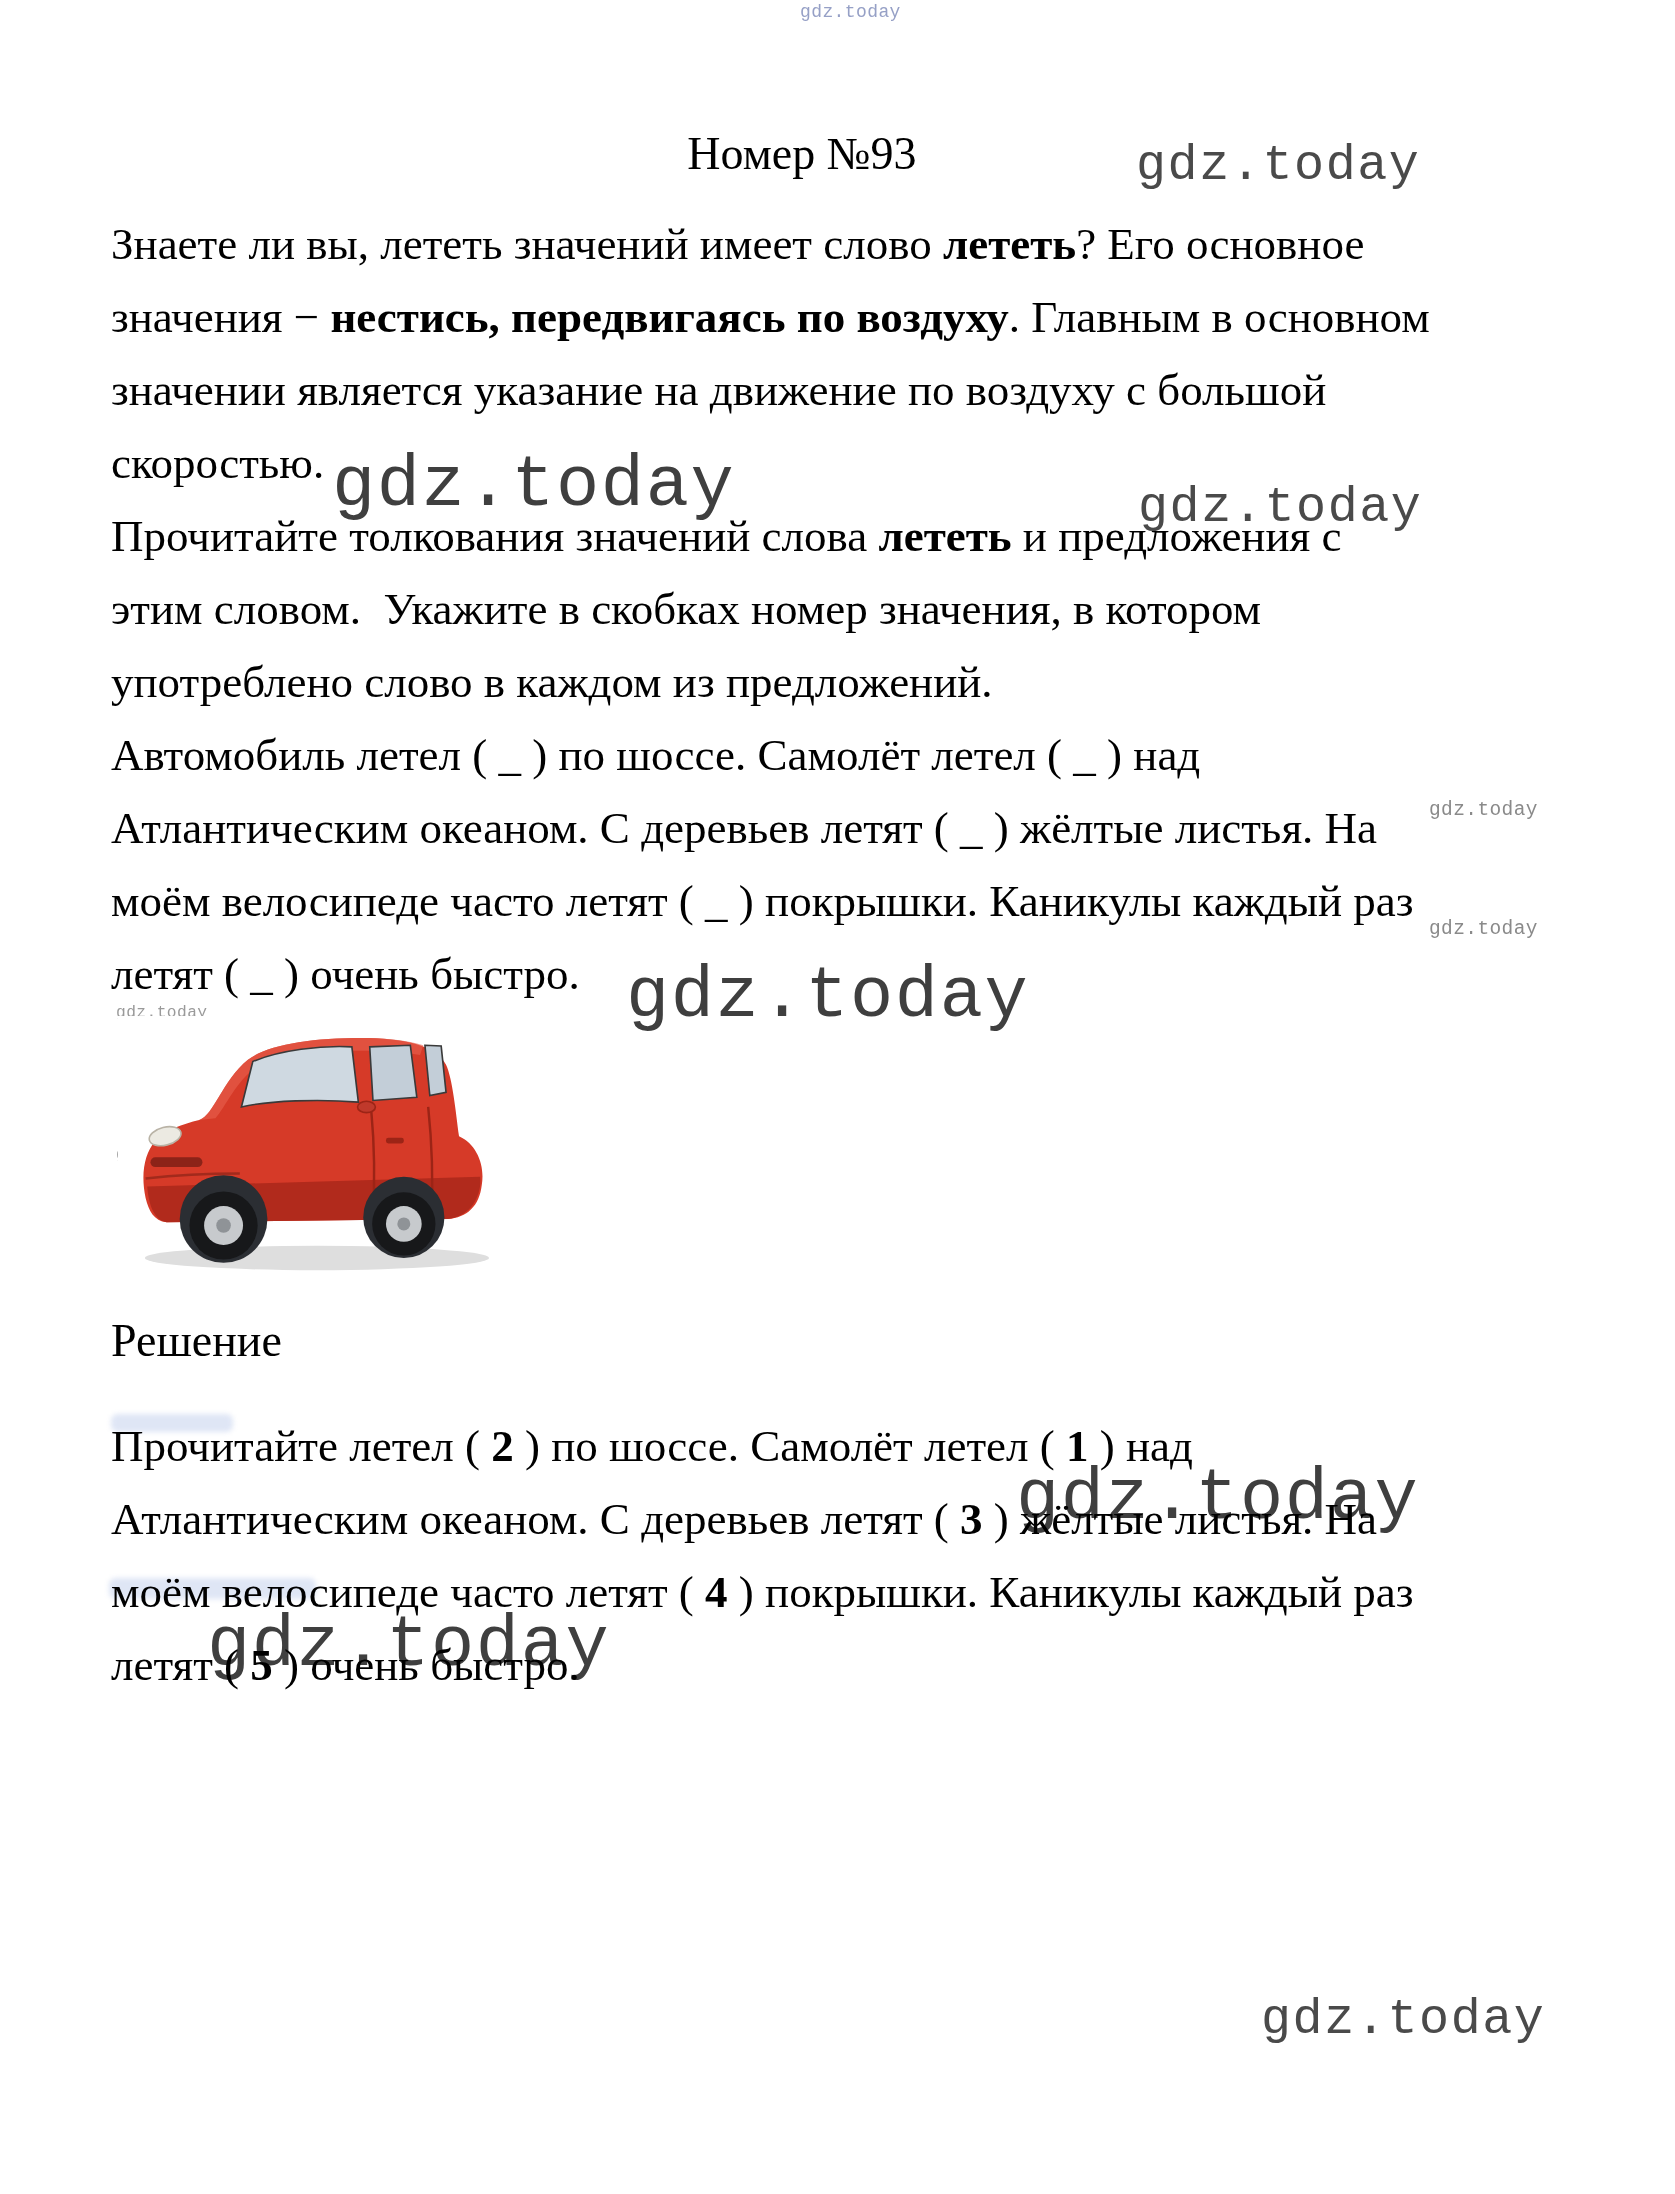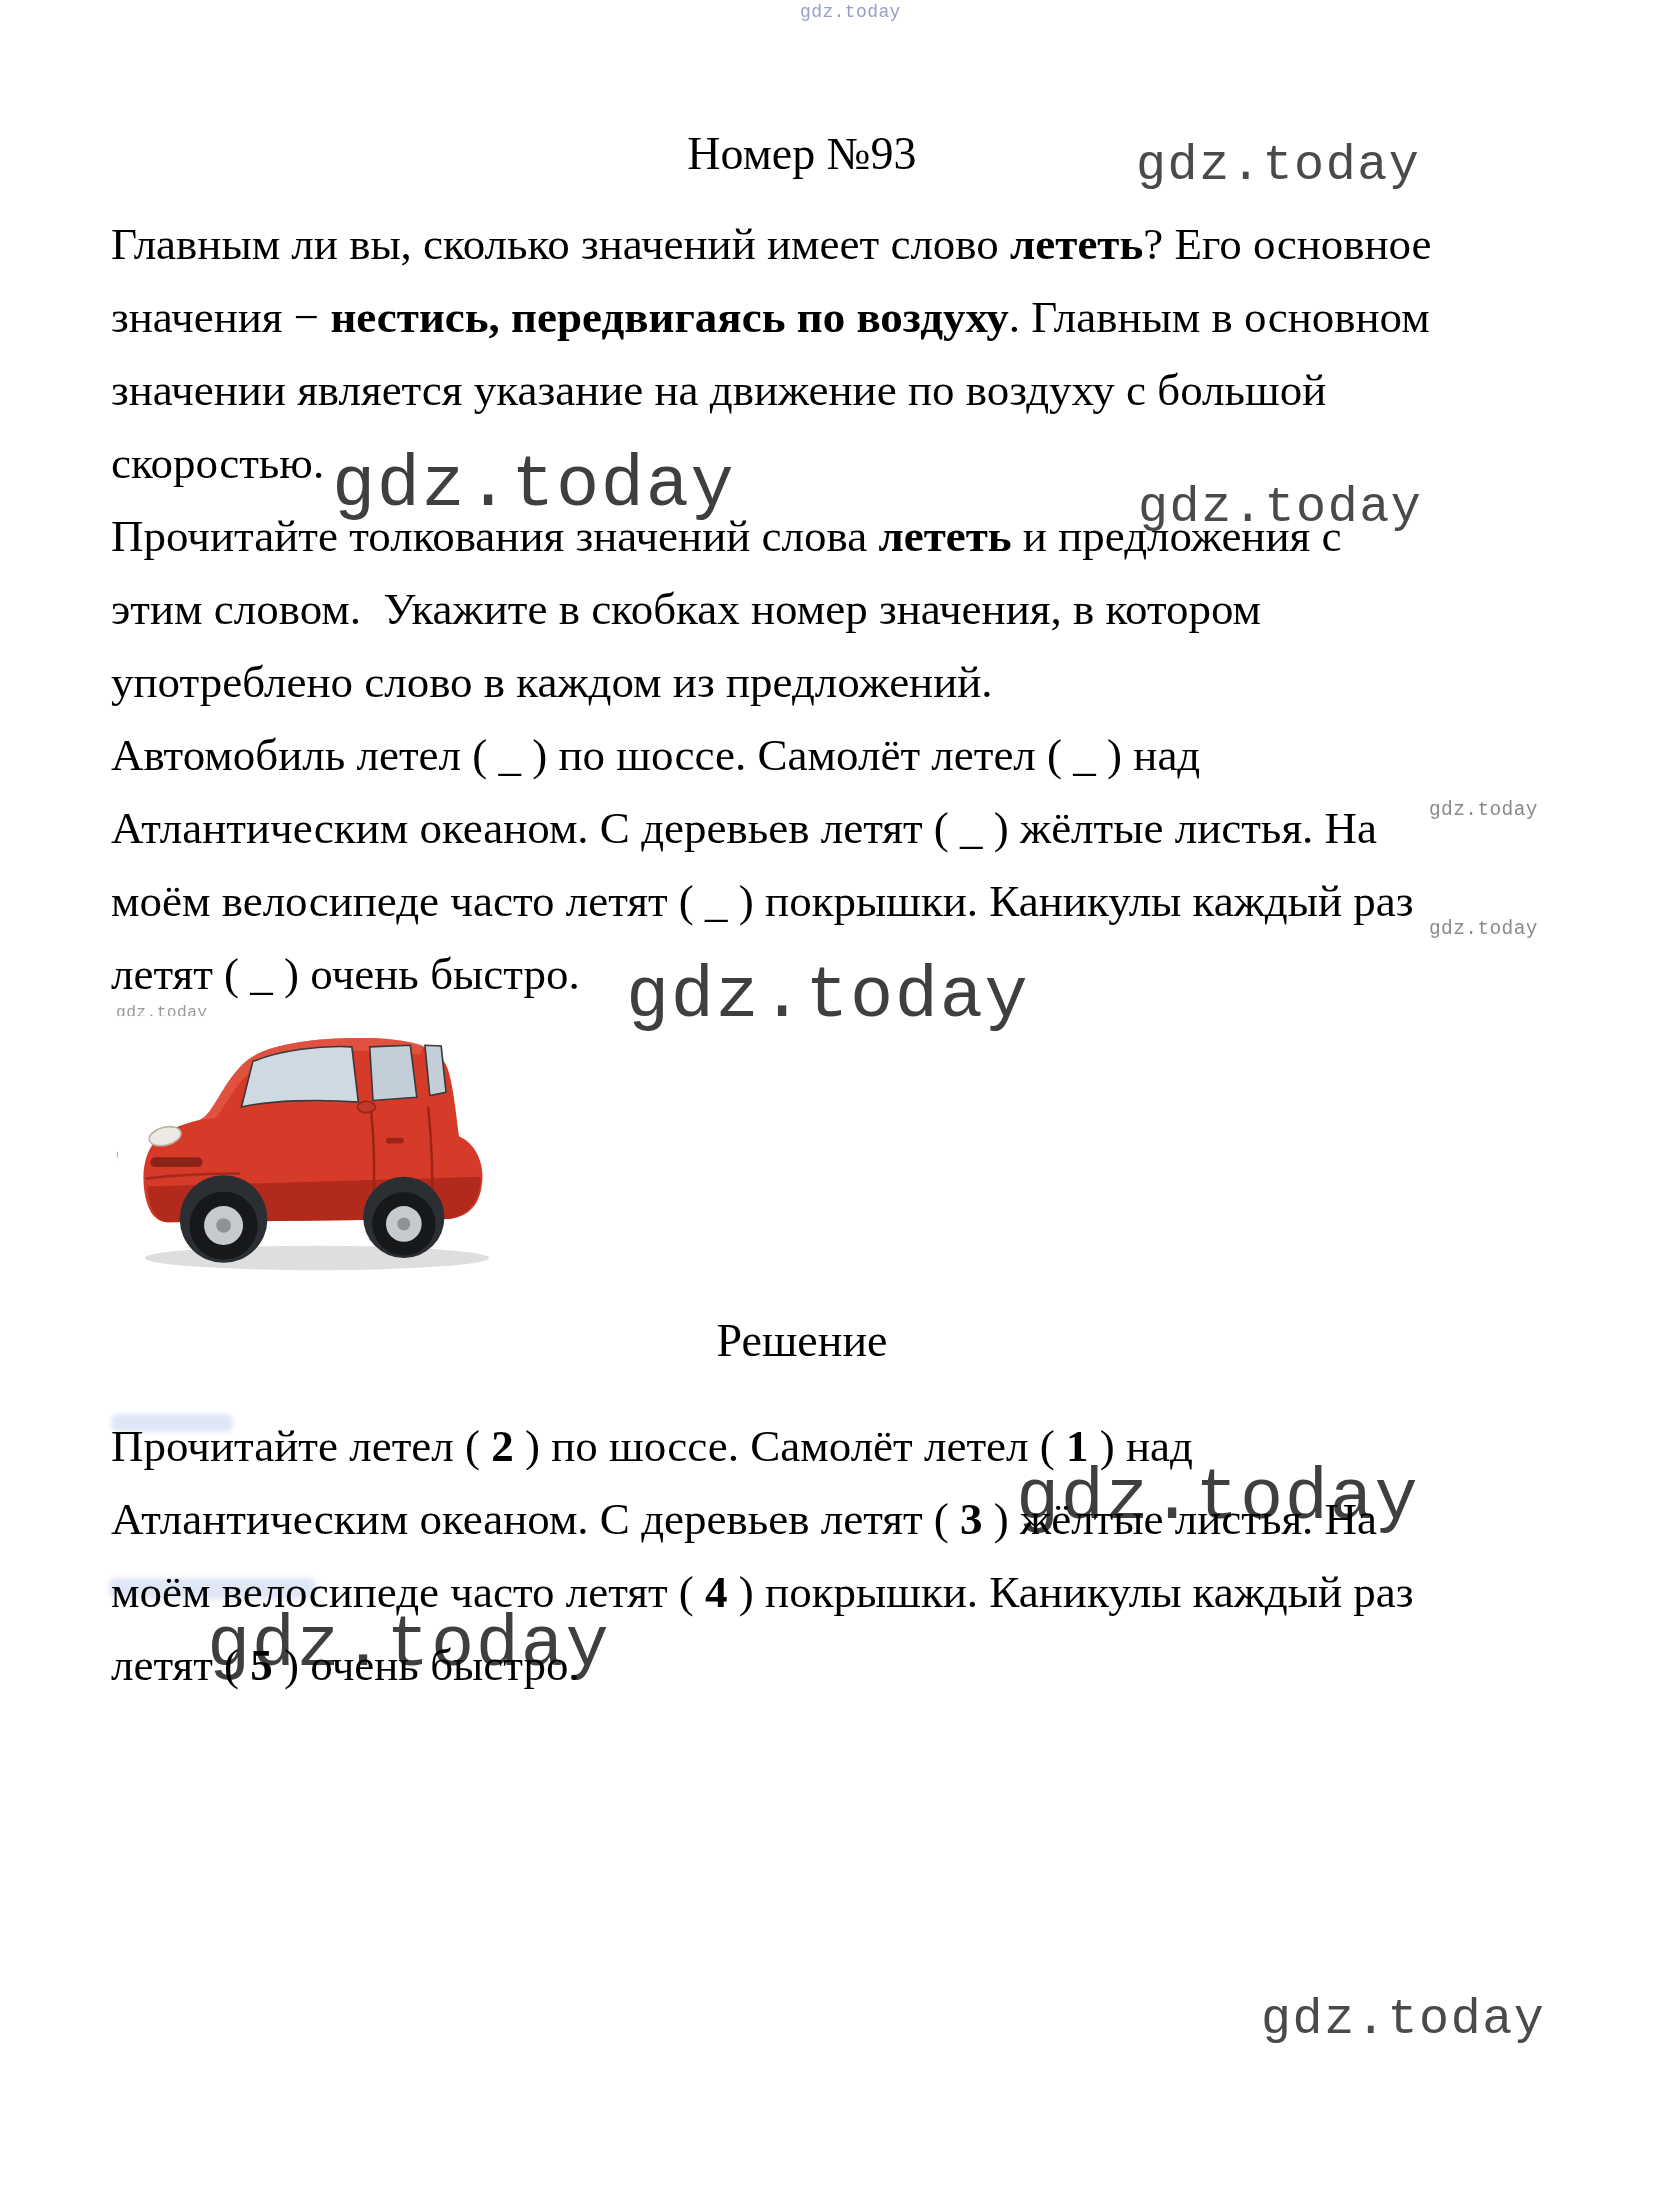--- a/index.html
+++ b/index.html
@@ -19,21 +19,21 @@
   .para {
     font-size:45px; line-height:73px;
     white-space:pre; 
   }
   .p1 { margin-top:18px; }
   .b, .para .b { font-weight:700; }
   .list-item { font-size:45px; line-height:73px; white-space:pre; }
   .car-wrap { margin-top:4.9px; margin-left:7.3px; width:406px; height:268px; position:relative; }
   .solution-title {
     font-size:46px; line-height:73px; font-weight:400;
-    text-align:center; width:1382px; margin-top:20.3px;
+    text-align:left; width:1382px; margin-top:20.3px;
   }
   .solution-para { margin-top:32.5px; }
 
   
   .wm {
     position:absolute; z-index:1;
     font-family:Liberation Mono, monospace;
     color:#474747; letter-spacing:1.6px; white-space:nowrap;
   }
   .wm-lg { font-size:72px; color:#3f3f3f; }
@@ -80,21 +80,21 @@
 <span class="wm wm-md  wm12">gdz.today</span>
 
 <div class="smudge smudge1"></div>
 <div class="smudge smudge2"></div>
 
 <div class="page">
   <div class="content">
 
     <h1 class="title">Номер №93</h1>
 
-    <p class="para p1"><span>Главным ли вы, сколько значений имеет слово </span><span class="b">лететь</span><span>? Его основное
+    <p class="para p1"><span>Знаете ли вы, лететь значений имеет слово </span><span class="b">лететь</span><span>? Его основное
 значения − </span><span class="b">нестись, передвигаясь по воздуху</span><span>. Главным в основном
 значении является указание на движение по воздуху с большой
 скоростью.</span></p>
 
     <p class="para"><span>Прочитайте толкования значений слова </span><span class="b">лететь</span><span> и предложения с
 этим словом.  Укажите в скобках номер значения, в котором
 употреблено слово в каждом из предложений.</span></p>
 
 
     <p class="para"><span>Автомобиль летел ( _ ) по шоссе. Самолёт летел ( _ ) над

